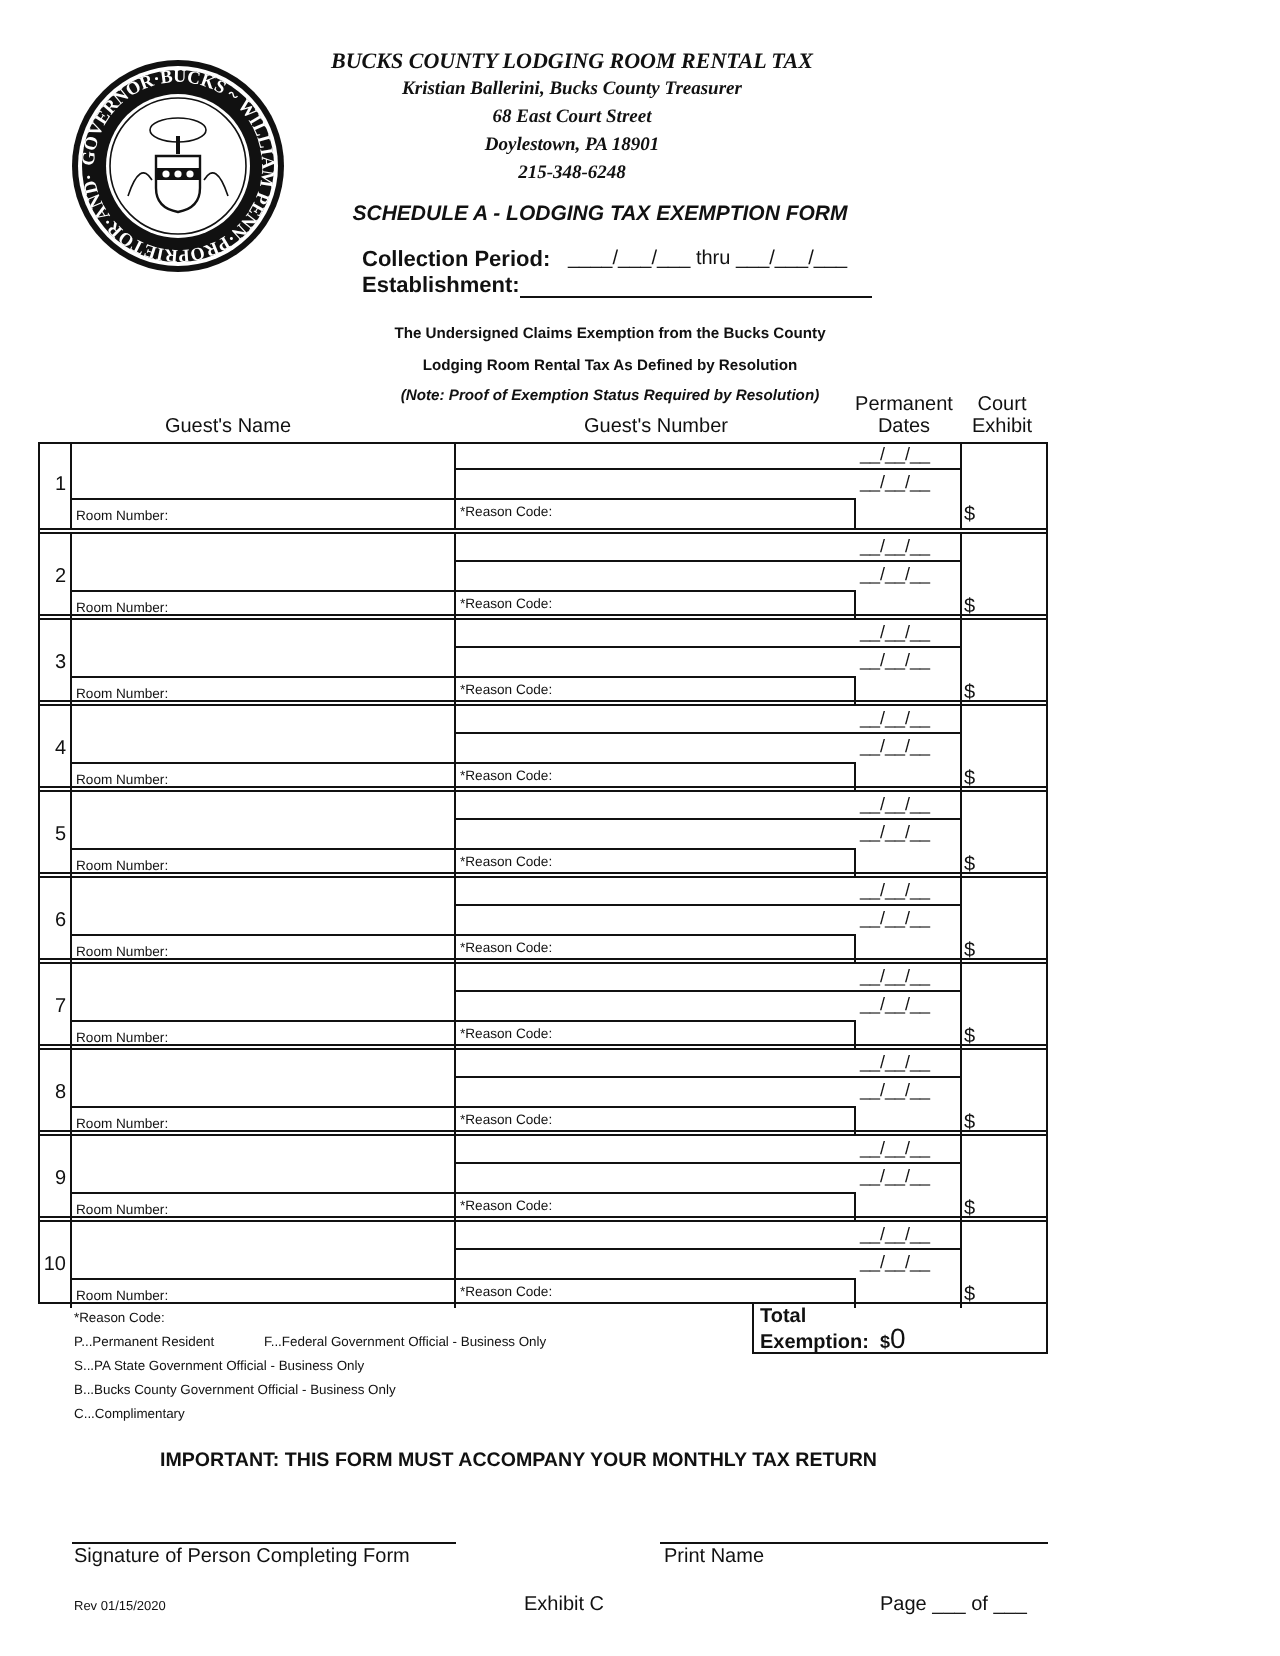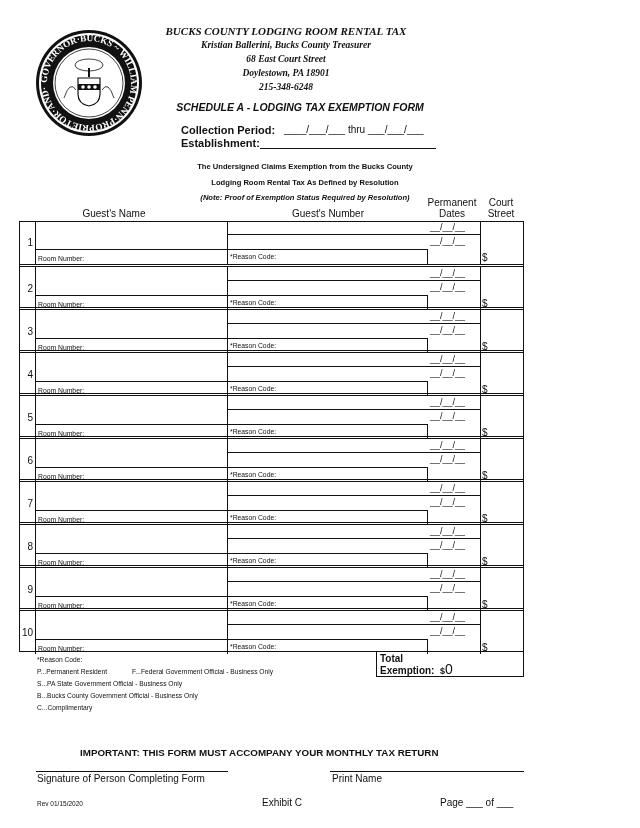--- a/index.html
+++ b/index.html
@@ -61,21 +61,21 @@
 <div class="abs claim" style="top:193px;font-style:italic;">(Note:  Proof of Exemption Status Required by Resolution)</div>
 
 <div class="abs colh" style="left:36px;top:208px;width:156px;">Guest's Name</div>
 <div class="abs colh" style="left:228px;top:208px;width:200px;">Guest's Number</div>
 <div class="abs colh" style="left:424px;top:197px;width:56px;">
   <div>Permanent</div>
   <div>Dates</div>
 </div>
 <div class="abs colh" style="left:478px;top:197px;width:46px;">
   <div>Court</div>
-  <div>Street</div>
+  <div>Exhibit</div>
 </div>
 
 <div id="rows" class="abs" style="left:19px;top:221px;width:505px;height:431px;border:1.3px solid #111;box-sizing:border-box;">
     <div class="row" style="left: -1px; top: -1px;">
     <div class="cell rowno" style="left:0;top:0;width:17px;height:43px;border-right:1px solid #111;text-align:right;padding-right:2px;line-height:43px;">1</div>
     <div class="cell" style="left:17px;top:0;width:192px;height:29px;border-bottom:1px solid #111;border-right:1px solid #111;"></div>
     <div class="cell small" style="left:17px;top:29px;width:192px;height:14px;border-right:1px solid #111;padding:5px 0 0 2px;"><span>Room Number:</span></div>
     <div class="cell" style="left:209px;top:0;width:200px;height:14px;border-bottom:1px solid #111;"></div>
     <div class="cell" style="left:209px;top:14px;width:200px;height:15px;border-bottom:1px solid #111;"></div>
     <div class="cell small" style="left:209px;top:29px;width:200px;height:14px;padding:3px 0 0 2px;border-right:1px solid #111;"><span>*Reason Code:</span></div>
@@ -209,20 +209,20 @@
 <div class="abs legend" style="left:132px;top:668px;">F...Federal Government Official - Business Only</div>
 <div class="abs legend" style="top:680px;">S...PA State Government Official - Business Only</div>
 <div class="abs legend" style="top:692px;">B...Bucks County Government Official - Business Only</div>
 <div class="abs legend" style="top:704px;">C...Complimentary</div>
 
 <div class="abs" style="left:376px;top:651px;width:148px;height:26px;border:1.5px solid #111;box-sizing:border-box;font-weight:bold;font-size:10px;line-height:11px;padding:1px 3px;">
   <div>Total</div>
   <div><span>Exemption:</span>&nbsp;&nbsp;<span style="font-size:9px;">$</span><span style="font-weight:normal;font-size:14px;">0</span></div>
 </div>
 
-<div class="abs" style="left:37px;top:747px;font-weight:bold;font-size:9.8px;padding-left:43px;">IMPORTANT:  THIS FORM MUST ACCOMPANY YOUR MONTHLY TAX RETURN</div>
+<div class="abs" style="left:37px;top:725px;font-weight:bold;font-size:9.8px;padding-left:43px;">IMPORTANT:  THIS FORM MUST ACCOMPANY YOUR MONTHLY TAX RETURN</div>
 <div class="abs" style="left:36px;top:771px;width:192px;border-top:1.2px solid #111;"></div>
 <div class="abs foot" style="left:37px;top:773px;">Signature of Person Completing Form</div>
 <div class="abs" style="left:330px;top:771px;width:194px;border-top:1.2px solid #111;"></div>
 <div class="abs foot" style="left:332px;top:773px;">Print Name</div>
 <div class="abs" style="left:37px;top:800px;font-size:6.5px;">Rev 01/15/2020</div>
 <div class="abs foot" style="left:262px;top:797px;">Exhibit C</div>
 <div class="abs foot" style="left:440px;top:797px;">Page ___ of ___</div>
 
 </body></html>

